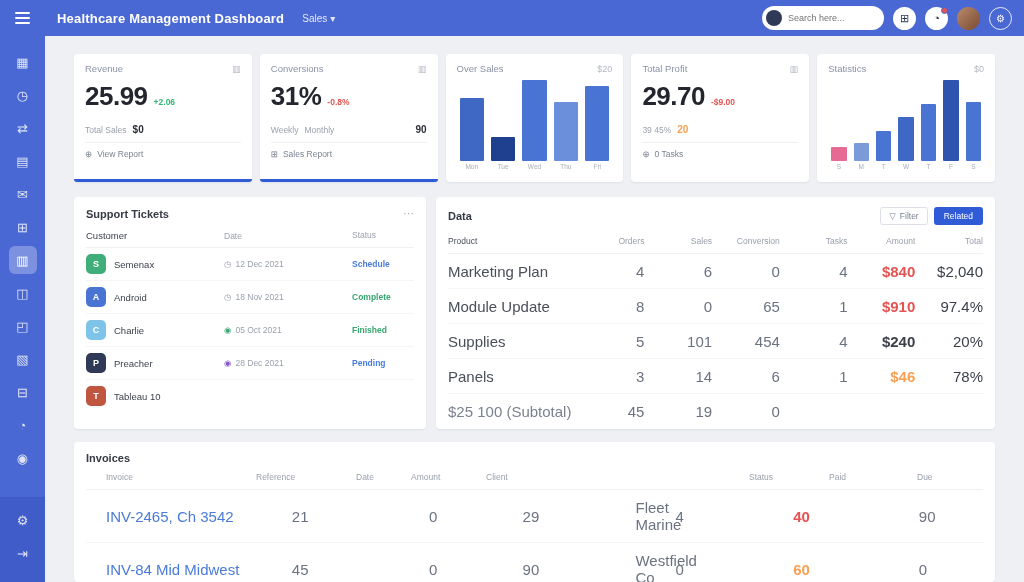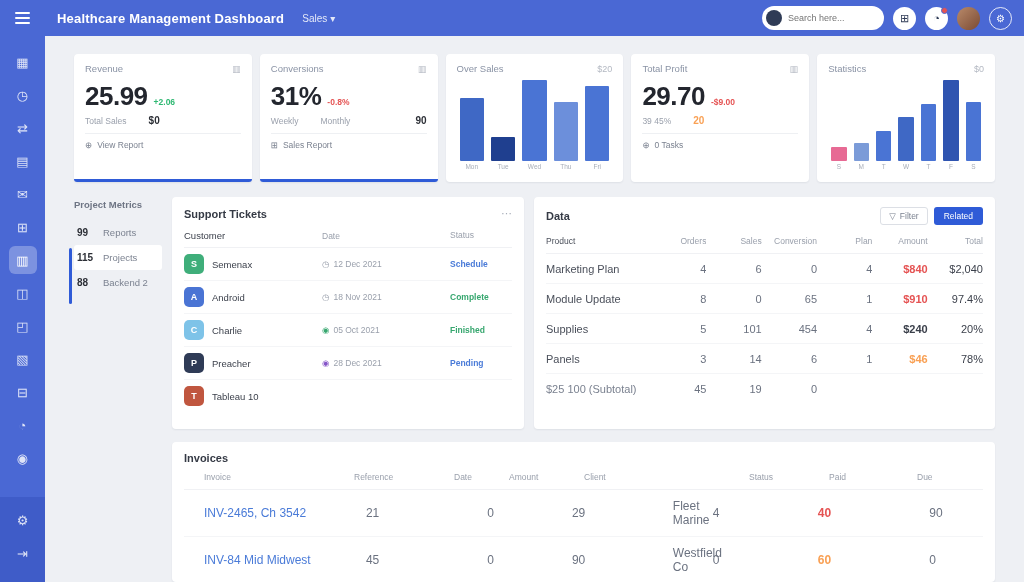--- a/index.html
+++ b/index.html
@@ -31,21 +31,21 @@
   .main { position:absolute; left:45px; top:36px; right:0; bottom:0; padding:18px 29px 0; overflow:hidden; }
 
   .cards { display:flex; gap:8px; }
   .card { flex:1; background:#fff; border-radius:4px; padding:9px 11px 7px; height:128px; box-shadow:0 1px 2px rgba(20,30,60,.07); position:relative; min-width:0; }
   .card.accent::after { content:""; position:absolute; left:0; right:0; bottom:0; height:3px; background:#2f5bd7; border-radius:0 0 4px 4px; }
   .card-head { display:flex; justify-content:space-between; align-items:center; color:#8a93a5; font-size:9.5px; }
   .card-head .mini { font-size:9px; color:#b3b8c2; }
   .value-row { display:flex; align-items:baseline; gap:6px; margin-top:7px; }
   .card-value { font-size:26px; font-weight:bold; color:#23262e; letter-spacing:-.5px; }
   .card-delta { font-size:8.5px; font-weight:bold; }
-  .card-sub { display:flex; align-items:center; gap:22px; font-size:8.5px; color:#9aa0ac; margin-top:3px; }
+  .card-sub { display:flex; align-items:center; gap:6px; font-size:8.5px; color:#9aa0ac; margin-top:12px; }
   .card-sub b { color:#2c2f36; font-size:10px; }
   .card-footer { border-top:1px solid #eef0f3; margin-top:7px; padding-top:6px; font-size:8.5px; color:#7b8290; display:flex; align-items:center; gap:5px; cursor:pointer; }
   .chart-area { display:flex; align-items:stretch; gap:7px; height:92px; margin-top:6px; padding:0 3px; }
   .bar-col { flex:1; display:flex; flex-direction:column; min-width:0; }
   .bar-wrap { flex:1; display:flex; align-items:flex-end; }
   .bar { width:100%; border-radius:1px; }
   .bar-label { height:9px; font-size:6.5px; color:#a7adb8; text-align:center; margin-top:2px; overflow:hidden; }
 
   
   .lower { display:flex; gap:10px; margin-top:15px; align-items:flex-start; }
@@ -72,31 +72,31 @@
   .t-head { display:flex; font-size:8.5px; color:#9aa0ac; padding:6px 0; border-bottom:1px solid #f0f1f4; }
   .t-row { display:flex; align-items:center; padding:6px 0; border-bottom:1px solid #f4f5f7; }
   .t-row:last-child { border-bottom:none; }
   .t-c1 { flex:1; display:flex; align-items:center; gap:8px; font-size:9.5px; color:#3a3f4a; min-width:0; }
   .avatar { width:20px; height:20px; border-radius:5px; color:#fff; font-size:9px; font-weight:bold; display:flex; align-items:center; justify-content:center; flex:none; }
   .t-c2 { width:128px; color:#9aa0ac; font-size:8.5px; display:flex; align-items:center; gap:4px; flex:none; }
   .t-c3 { width:62px; font-size:8.5px; font-weight:bold; flex:none; cursor:pointer; }
 
   .d-head, .d-row { display:flex; align-items:center; }
   .d-head { font-size:8.5px; color:#9aa0ac; padding:7px 0; border-bottom:1px solid #f0f1f4; }
-  .d-row { font-size:11px; color:#6b7280; padding:8.5px 0; border-bottom:1px solid #f4f5f7;align-items:center; }
+  .d-row { font-size:15px; color:#6b7280; padding:8.5px 0; border-bottom:1px solid #f4f5f7;align-items:center; }
   .d-row:last-child { border-bottom:none; }
   .d-c { flex:1; text-align:right; white-space:nowrap; overflow:hidden; }
   .d-c0 { flex:1.9; text-align:left; color:#4a4f5a; }
   .d-amt { font-weight:bold; }
   .d-total { color:#3a3f4a; }
 
   .invoices { height:140px; flex:none; overflow:hidden; padding-bottom:0; }
   .inv-head, .inv-row { display:flex; align-items:center; }
   .inv-head { font-size:8.5px; color:#9aa0ac; padding:8px 0 7px; border-bottom:1px solid #f0f1f4; }
-  .inv-row { font-size:12px; color:#6b7280; padding:9px 0; border-bottom:1px solid #f4f5f7;gap:40px; }
+  .inv-row { font-size:15px; color:#6b7280; padding:9px 0; border-bottom:1px solid #f4f5f7;gap:40px; }
   .ic0{width:150px;margin-left:20px;} .ic1{width:100px;} .ic2{width:55px;} .ic3{width:75px;} .ic4{flex:1;min-width:0;} .ic5{width:80px;} .ic6{width:88px;} .ic7{width:66px;}
   .inv-link { color:#4a7bd8; cursor:pointer; }
 </style>
 </head>
 <body>
 
 <div class="header">
   <div class="hamburger">
       <span></span>
       <span></span>
@@ -324,37 +324,20 @@
               <div class="bar" style="height: 73%; background: rgb(74, 116, 212);"></div>
             </div>
             <div class="bar-label">S</div>
           </div>
         </div>
     </div>
   </div>
 
   <div class="lower">
 
-    <div class="metrics">
-      <div class="metrics-title">Project Metrics</div>
-      <div class="metric-list">
-        <div class="metric-item">
-          <b>99</b>
-          <span>Reports</span>
-        </div>
-        <div class="metric-item active">
-          <b>115</b>
-          <span>Projects</span>
-        </div>
-        <div class="metric-item">
-          <b>88</b>
-          <span>Backend 2</span>
-        </div>
-      </div>
-    </div>
 
     <div class="right-col">
       <div class="mid-row">
 
         <div class="panel tickets-card">
           <div class="panel-head">
             <span class="panel-title">Support Tickets</span>
             <span class="more">⋯</span>
           </div>
           <div class="t-head">
@@ -426,21 +409,21 @@
                   <span>Filter</span>
                 </button>
               <button class="btn-primary">Related</button>
             </span>
           </div>
           <div class="d-head">
             <span class="d-c d-c0">Product</span>
             <span class="d-c">Orders</span>
             <span class="d-c">Sales</span>
             <span class="d-c">Conversion</span>
-            <span class="d-c">Plan</span>
+            <span class="d-c">Tasks</span>
             <span class="d-c">Amount</span>
             <span class="d-c">Total</span>
           </div>
 
           <div class="d-row">
             <span class="d-c d-c0">Marketing Plan</span>
             <span class="d-c">4</span>
             <span class="d-c">6</span>
             <span class="d-c">0</span>
             <span class="d-c">4</span>

